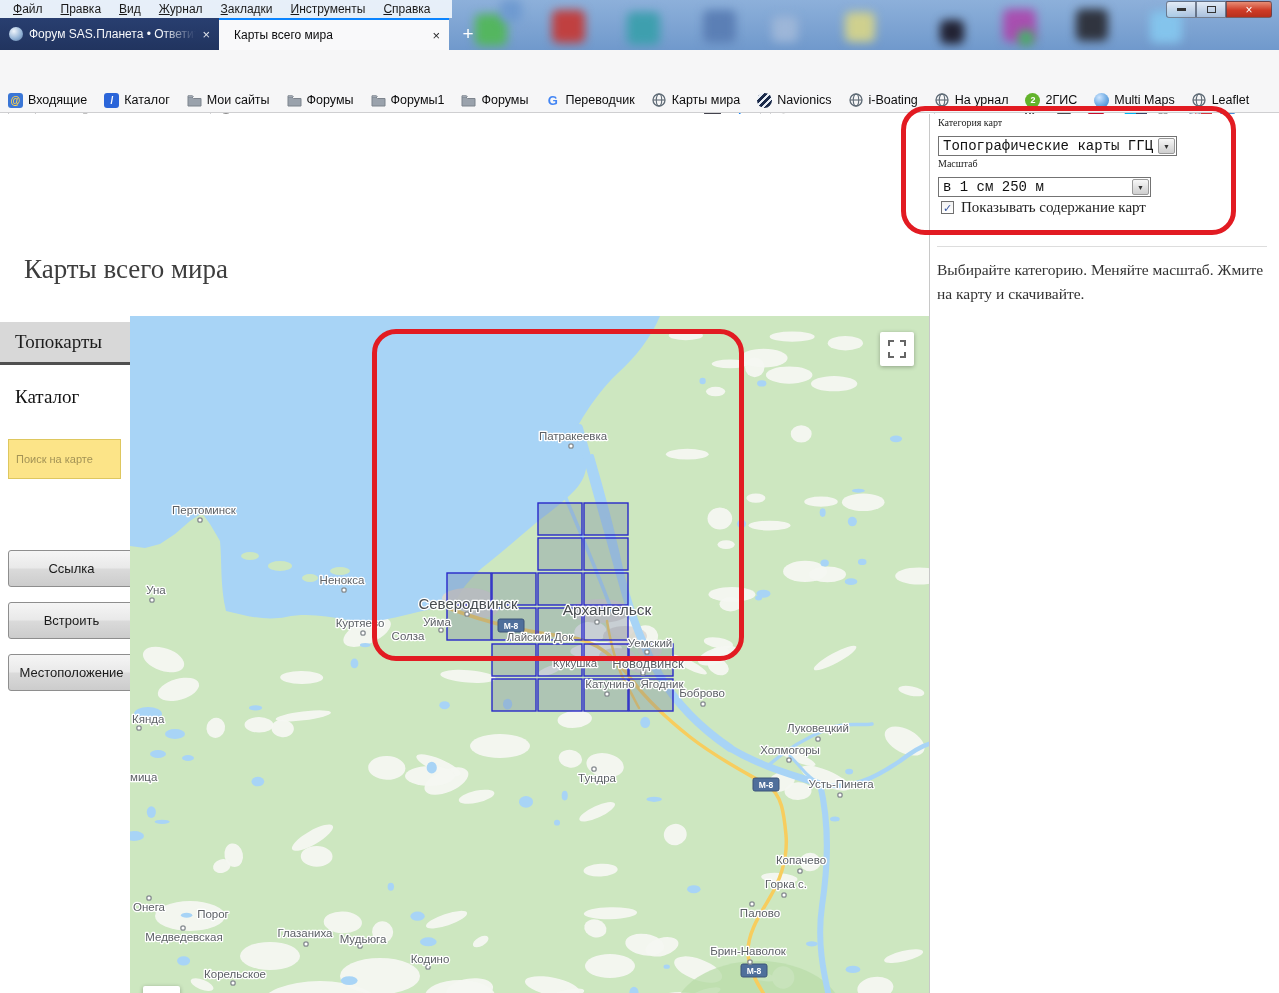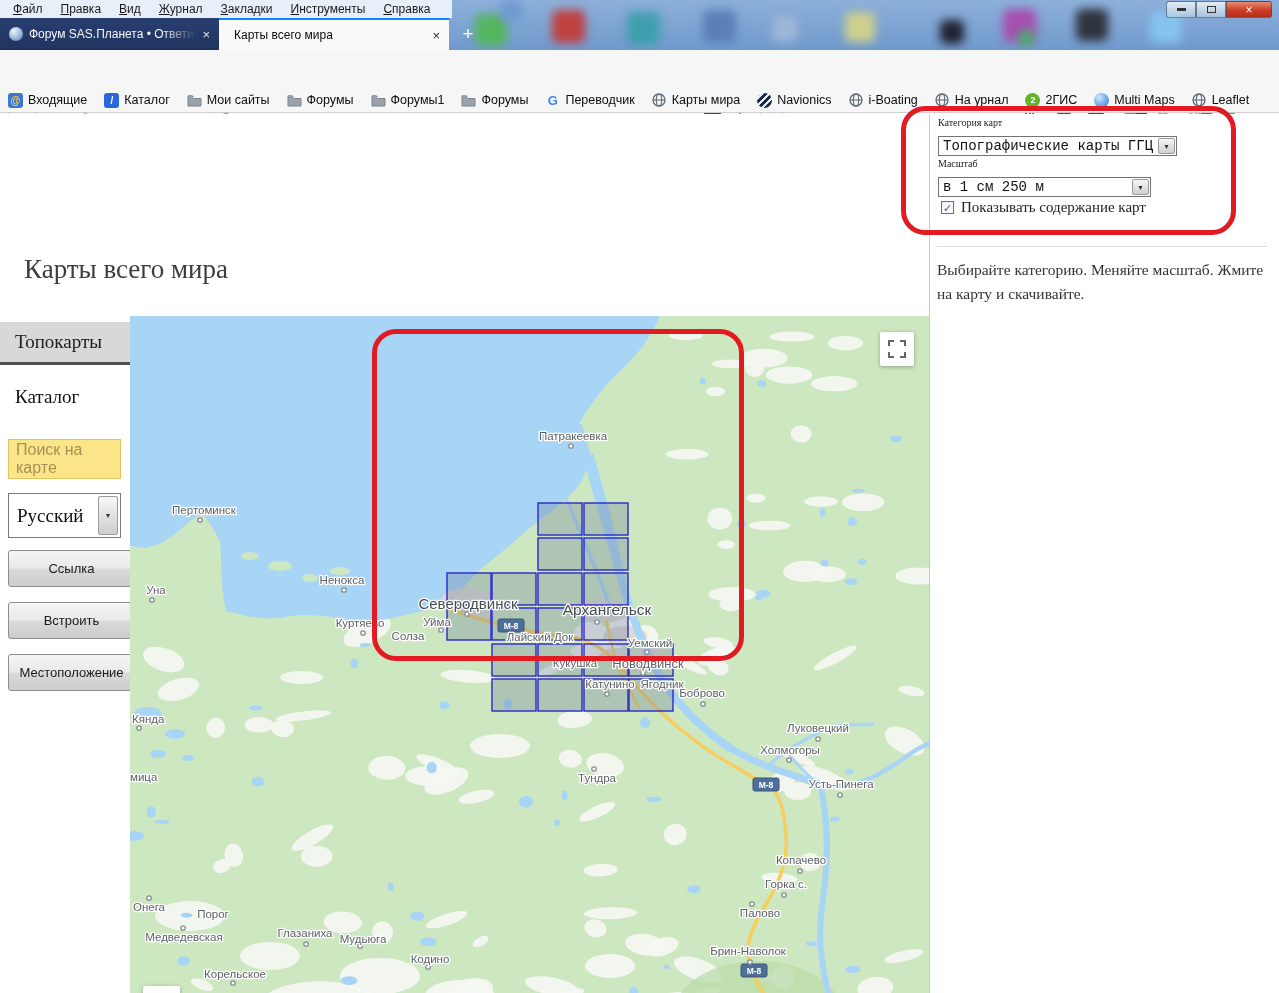--- a/index.html
+++ b/index.html
@@ -81,21 +81,21 @@
   .ic-navionics{border-radius:50%;background:repeating-linear-gradient(135deg,#1b2a4a 0 3px,#e8eef6 3px 5px)}
   
   #content{position:absolute;left:0;top:114px;width:1279px;height:879px;background:#fff}
   #page-title{position:absolute;left:24px;top:140px;font-family:"Liberation Serif","DejaVu Serif",serif;
     font-size:27px;color:#3d3d3d}
   #side-tab{position:absolute;left:0;top:208px;width:130px;height:43px;background:#d8d8d8;
     border-bottom:3px solid #4f4f4f;font-family:"Liberation Serif",serif;font-size:19px;color:#1c1c1c;
     display:flex;align-items:center;padding-left:15px}
   #side-catalog{position:absolute;left:15px;top:272px;font-family:"Liberation Serif",serif;font-size:19px;color:#111}
   #btn-search-map{position:absolute;left:8px;top:325px;width:113px;height:40px;background:#fce488;
-    border:1px solid #dec75f;font-size:16px;color:#a39356;display:flex;align-items:center;padding-left:7px}
+    border:1px solid #dec75f;font-size:11px;color:#a39356;display:flex;align-items:center;padding-left:7px}
   #lang-select{position:absolute;left:8px;top:379px;width:113px;height:45px;background:#fff;
     border:1px solid #7a7a7a;display:flex;align-items:center}
   #lang-select .val{font-family:"Liberation Serif",serif;font-size:19px;color:#111;padding-left:8px;flex:1}
   .combo-btn{width:20px;align-self:stretch;margin:2px;border:1px solid #9a9a9a;border-radius:2px;
     background:linear-gradient(#f8f8f8,#dedede 60%,#cfcfcf);display:flex;align-items:center;justify-content:center;
     font-size:7px;color:#333}
   .side-btn{position:absolute;left:8px;width:127px;height:37px;border:1px solid #8e8e8e;border-radius:3px;
     background:linear-gradient(#f5f5f5,#e9e9e9 48%,#dadada 52%,#cccccc);font-size:13px;color:#1a1a1a;
     display:flex;align-items:center;justify-content:center;white-space:nowrap;overflow:hidden}
   
@@ -336,24 +336,20 @@
       </span>
       <span class="lbl">Leaflet</span>
     </div>
   </div>
 
 <div id="content">
   <div id="page-title">Карты всего мира</div>
   <div id="side-tab">Топокарты</div>
   <div id="side-catalog">Каталог</div>
   <div id="btn-search-map">Поиск на карте</div>
-  <div id="lang-select">
-    <span class="val">Русский</span>
-    <span class="combo-btn">▼</span>
-  </div>
   <div id="sidebtns">
       <div class="side-btn" style="top: 436px;">Ссылка</div>
       <div class="side-btn" style="top: 488px;">Встроить</div>
       <div class="side-btn" style="top: 540px;">Местоположение</div>
     </div>
 
   <div id="map">
     <div class="gm-box" id="fullscreen">
       <svg width="18" height="18" viewBox="0 0 18 18">
           <path d="M1,6 V1 H6 M12,1 H17 V6 M17,12 V17 H12 M6,17 H1 V12" fill="none" stroke="#666" stroke-width="2"></path>

